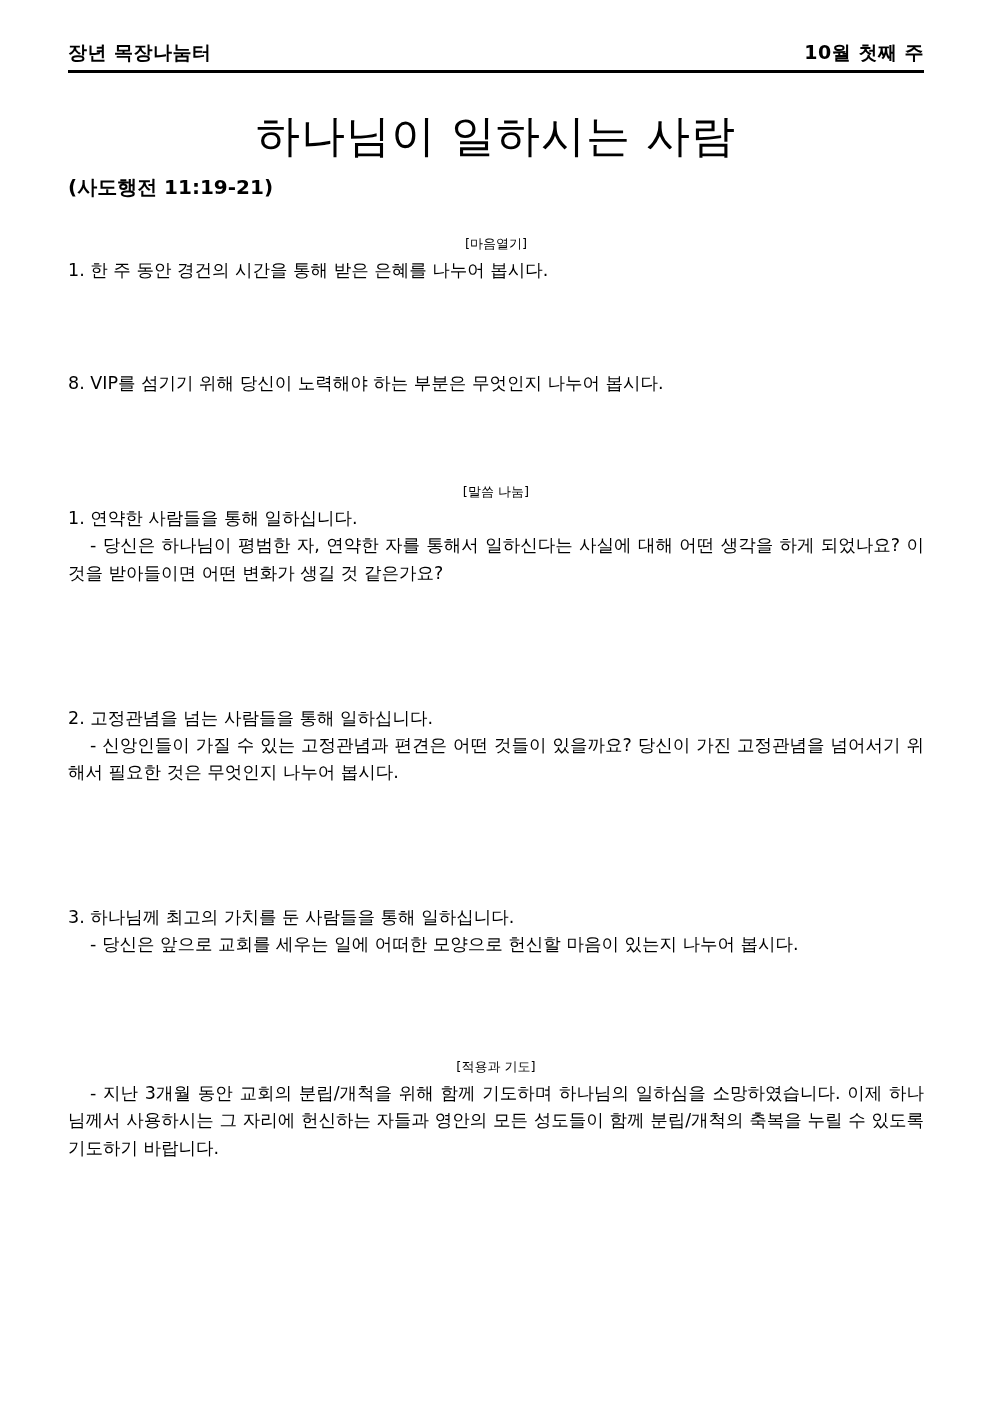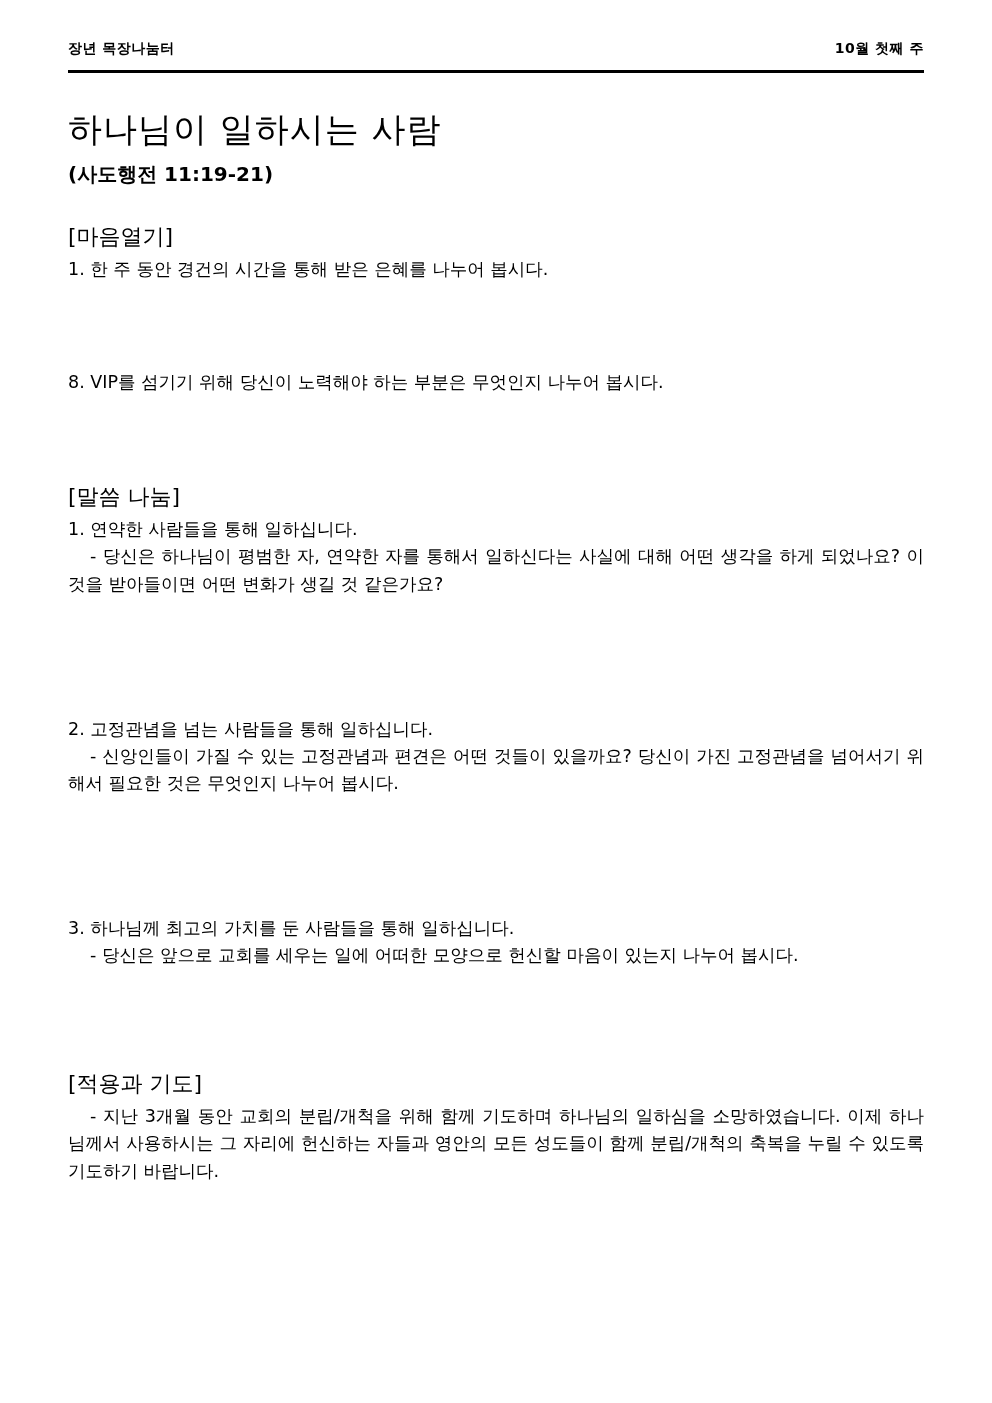--- a/index.html
+++ b/index.html
@@ -18,44 +18,45 @@
     width: 992px;
     height: 1403px;
     box-sizing: border-box;
     padding: 40px 68px 0 68px;
     position: relative;
   }
   .header-row {
     display: flex;
     justify-content: space-between;
     align-items: flex-end;
-    font-size: 14px;
+    font-size: 19px;
     font-weight: bold;
     letter-spacing: 0.5px;
-    padding-bottom: 12px;
+    padding-bottom: 4px;
   }
   .header-rule {
     border-top: 3px solid #000;
     margin-bottom: 34px;
   }
   .doc-title {
-    text-align: left;
-    font-size: 34px;
+    text-align: center;
+    font-size: 44px;
     letter-spacing: 1px;
     margin: 16px 0 8px 0;
     font-weight: normal;
   }
   .doc-subtitle {
     font-size: 20px;
     font-weight: bold;
     margin: 0 0 34px 0;
   }
   .section-head {
-    font-size: 22px;
+    font-size: 13px;
     margin: 0 0 4px 0;
+    text-align: center;
   }
   .para {
     font-size: 17.5px;
     line-height: 1.55;
     margin: 0;
     text-align: justify;
     text-justify: inter-word;
   }
   .para.indent-dash {
     text-indent: 22px;

